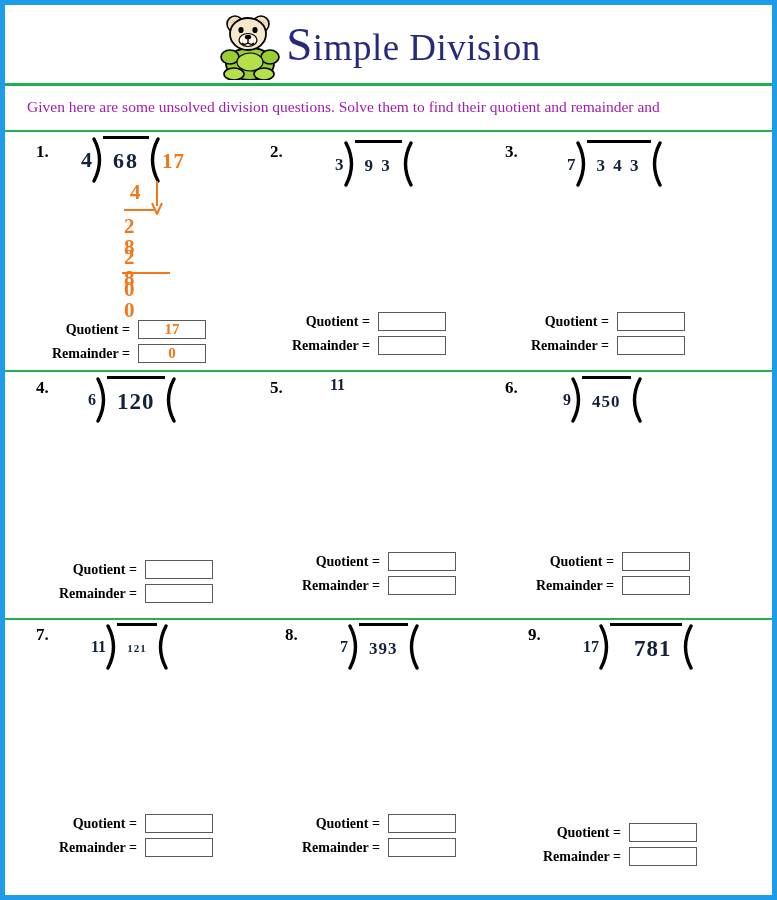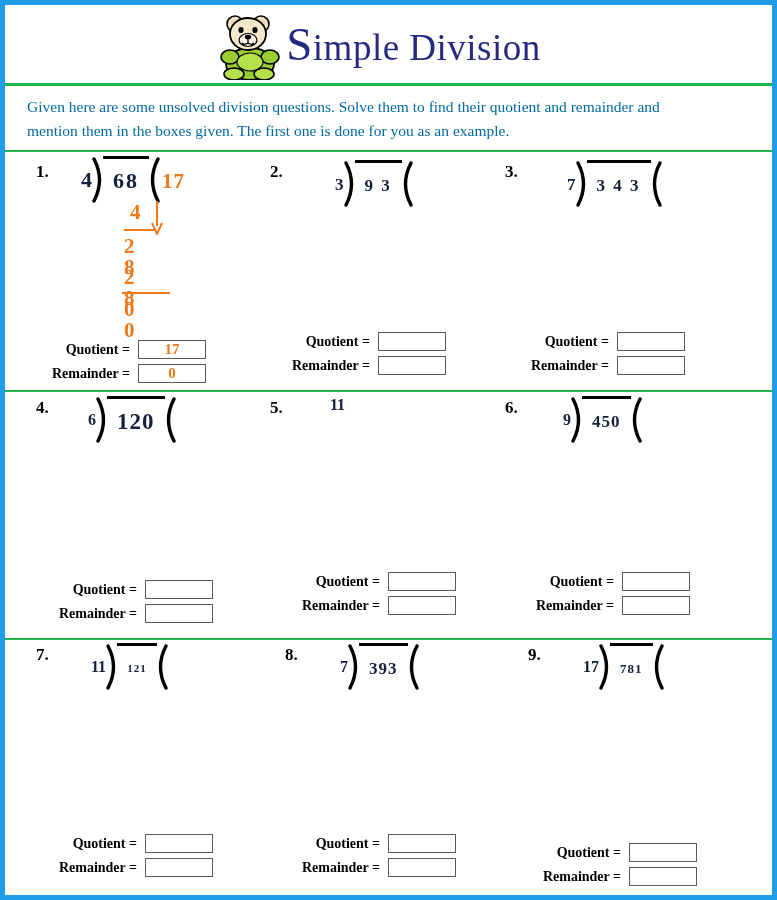--- a/index.html
+++ b/index.html
@@ -54,21 +54,21 @@
   .worksheet-title .cap {
     font-size: 47px;
   }
 
   
   .instructions {
     padding: 9px 20px 7px 22px;
     font-family: "Liberation Serif", serif;
     font-size: 15.5px;
     line-height: 1.55;
-    color: #0369a1;
+    color: #a21caf;
     border-bottom: 2px solid #22b24c;
     min-height: 46px;
     box-sizing: border-box;
   }
 
   
   .section {
     position: relative;
     box-sizing: border-box;
     border-bottom: 2px solid #22b24c;
@@ -238,21 +238,20 @@
           <path d="M28 31 q-3.5 2.6 -6 0" stroke="#000" stroke-width="1.3" fill="none"></path>
           <path d="M28 31 q3.5 2.6 6 0" stroke="#000" stroke-width="1.3" fill="none"></path>
         </svg>
       </div>
       <div class="worksheet-title"><span class="cap">S</span><span>imple Division</span></div>
     </div>
   </div>
 
   <div class="instructions">
     <div>Given here are some unsolved division questions. Solve them to find their quotient and remainder and</div>
-    <div>mention them in the boxes given. The first one is done for you as an example.</div>
   </div>
 
   <div class="section" style="height:240px;">
 
     <div class="prob">
       <div class="prob-num" style="left:31px; top:10px;">1.</div>
 
       <div class="division" style="left:76px; top:4px;">
         <span class="divisor" style="font-size:22px;">4</span>
         <div class="bracket-group">
@@ -547,21 +546,21 @@
       <div class="division" style="left:578px; top:3px;">
         <span class="divisor" style="font-size:16px;">17</span>
         <div class="bracket-group">
           <div class="curve">
             <svg viewBox="0 0 15 46" width="15" height="46" xmlns="http://www.w3.org/2000/svg">
               <path d="M2 2 Q13 23 2 44" stroke="#000" stroke-width="3.4" fill="none" stroke-linecap="round"></path>
             </svg>
           </div>
           <div class="vinculum-wrap" style="height:46px;">
             <div class="vinculum"></div>
-            <span class="dividend" style="font-size:13px; letter-spacing:1px;">781</span>
+            <span class="dividend" style="font-size:23px; letter-spacing:1px;margin-left:14px;">781</span>
           </div>
           <div class="curve">
             <svg viewBox="0 0 15 46" width="15" height="46" xmlns="http://www.w3.org/2000/svg">
               <path d="M13 2 Q2 23 13 44" stroke="#000" stroke-width="3.4" fill="none" stroke-linecap="round"></path>
             </svg>
           </div>
         </div>
         <span class="quotient-answer" style="font-size:20px; align-self:center; margin-left:2px;"></span>
       </div>
 

